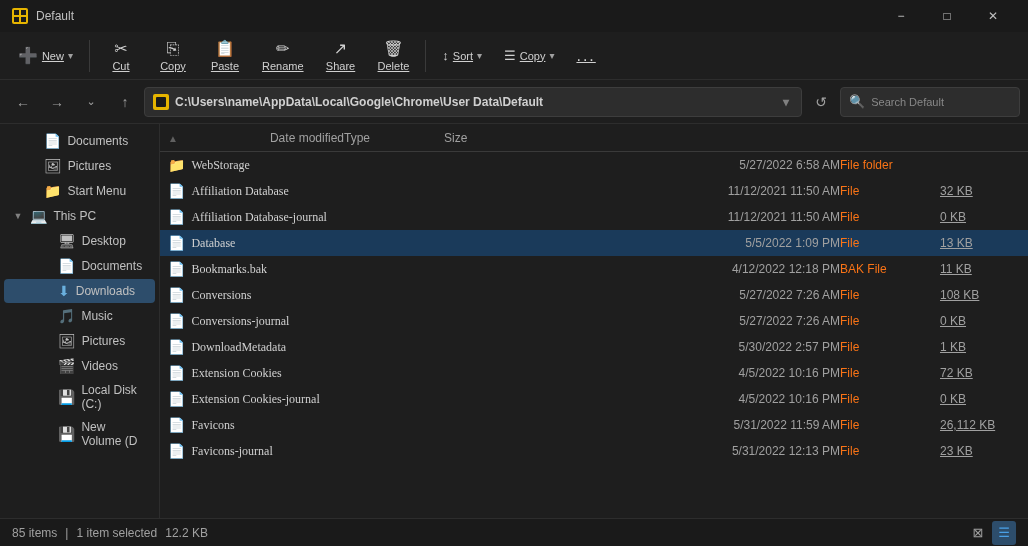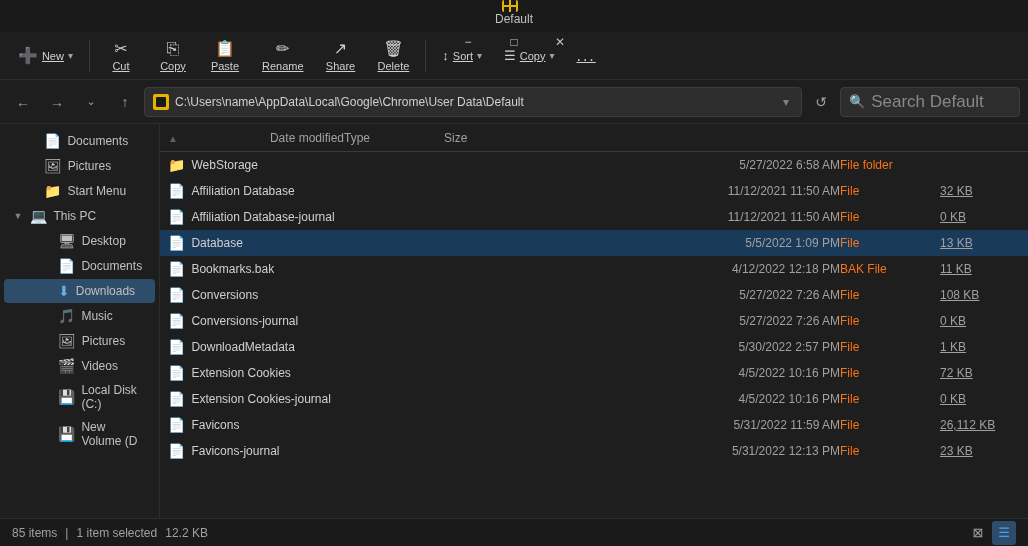--- a/index.html
+++ b/index.html
@@ -13,21 +13,20 @@
       overflow: hidden;
     }
     
     #title-bar {
       height: 32px;
       background: #1a1a1a;
       display: flex;
       align-items: center;
       padding: 0 12px;
       user-select: none;
-      flex-direction: column;
     }
     #title-bar .title-icon {
       width: 16px;
       height: 16px;
       background: #e6b400;
       border-radius: 2px;
       margin-right: 8px;
       display: flex;
       align-items: center;
       justify-content: center;
@@ -116,20 +115,21 @@
     #address-bar {
       flex: 1;
       height: 30px;
       background: #2d2d2d;
       border: 1px solid #3d3d3d;
       border-radius: 4px;
       display: flex;
       align-items: center;
       padding: 0 8px;
       gap: 6px;
+      font-weight: bold;
     }
     .addr-icon {
       width: 16px;
       height: 16px;
       background: #e6b400;
       border-radius: 2px;
       flex-shrink: 0;
       display: flex;
       align-items: center;
       justify-content: center;
@@ -166,21 +166,21 @@
       display: flex;
       align-items: center;
       padding: 0 8px;
       gap: 6px;
     }
     #search-box input {
       background: transparent;
       border: none;
       outline: none;
       color: #0ea5e9;
-      font-size: 17px;
+      font-size: 11px;
       width: 100%;
     }
     #search-box input::placeholder { color: #888; }
 
     
     #main {
       display: flex;
       height: calc(546px - 32px - 48px - 44px - 28px);
       overflow: hidden;
     }
@@ -255,21 +255,21 @@
       cursor: pointer;
       height: 26px;
     }
     .file-row.selected { background: #1a3a5a; }
     .file-row .col-name {
       display: flex;
       align-items: center;
       gap: 6px;
     }
     .file-icon { font-size: 14px; flex-shrink: 0; }
-    .file-name-text { font-size: 12px; color: #d0d0d0; }
+    .file-name-text { font-size: 12px; color: #d0d0d0; font-family: Liberation Serif, serif; }
     .file-date { width: 160px; font-size: 12px; color: #a0a0a0; text-align: right; }
     .file-type { width: 100px; font-size: 12px; color: #f97316; }
     .file-size { width: 80px; font-size: 12px; color: #a0a0a0; text-align: left; text-decoration: underline; }
 
     
     ::-webkit-scrollbar { width: 8px; }
     ::-webkit-scrollbar-track { background: #1e1e1e; }
     ::-webkit-scrollbar-thumb { background: #444; border-radius: 4px; }
 
     

